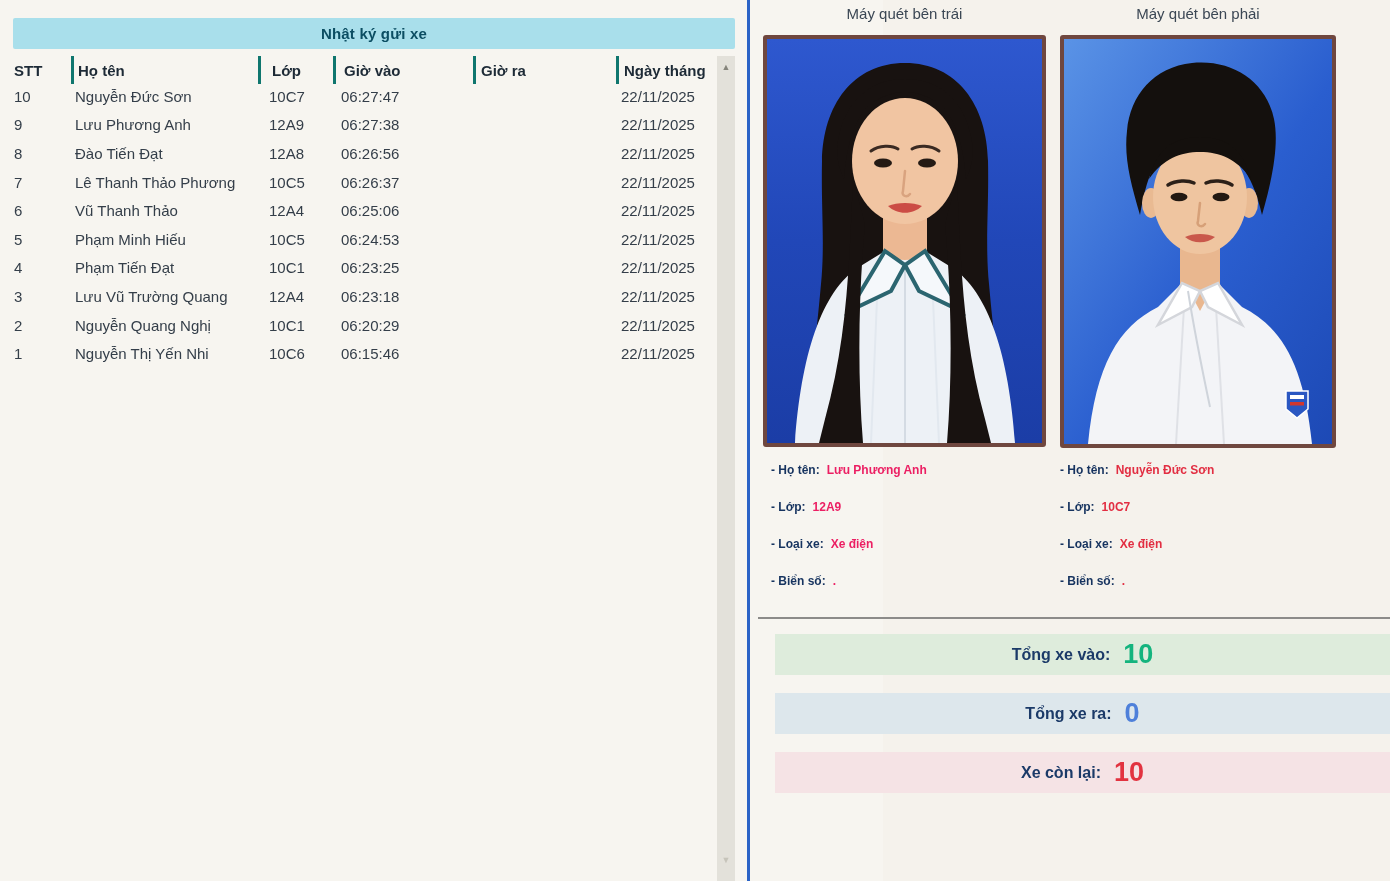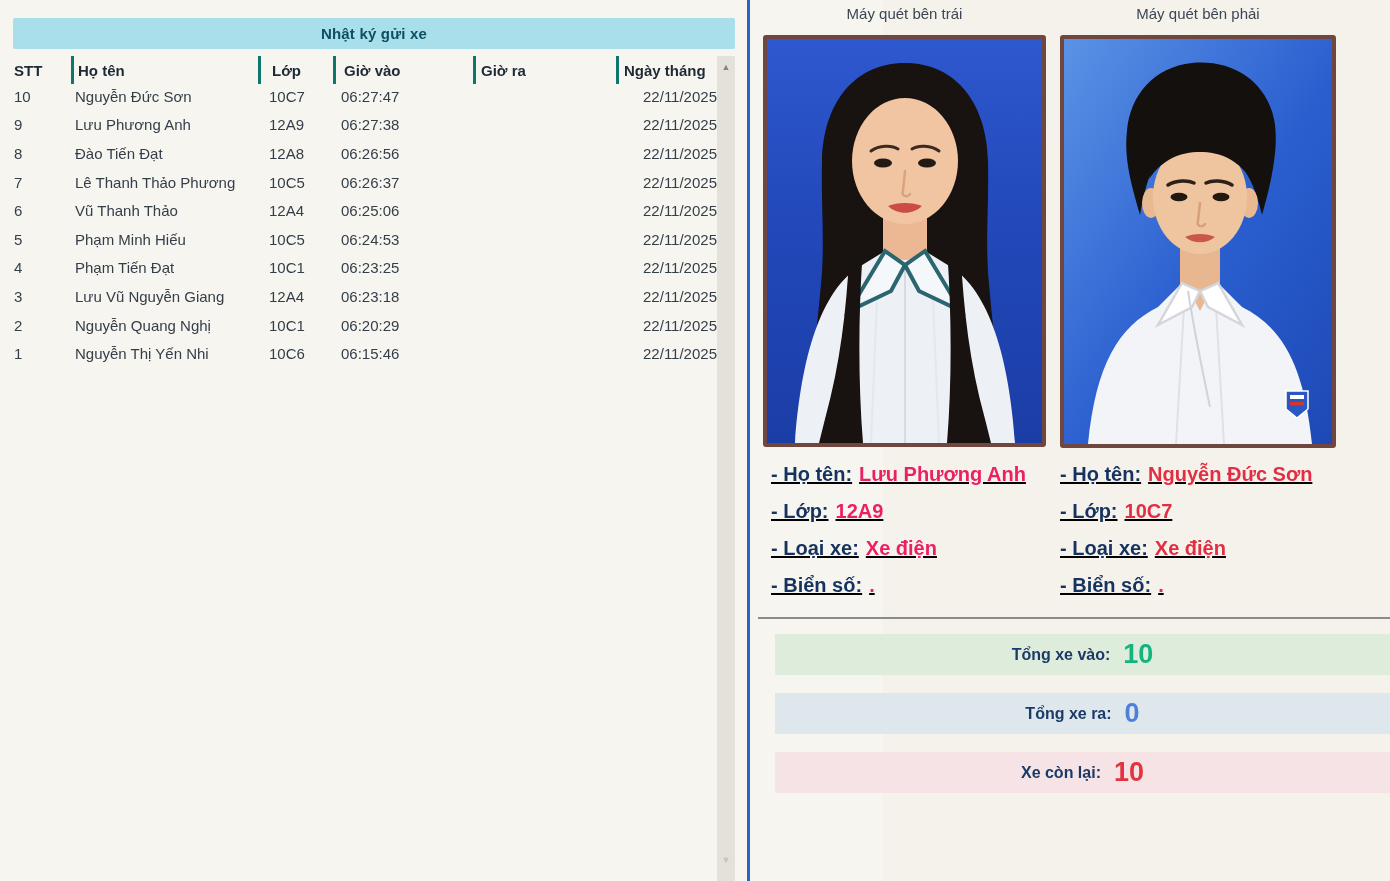--- a/index.html
+++ b/index.html
@@ -22,21 +22,21 @@
   .thead { position:absolute; left:0; top:56px; width:717px; height:28px; display:flex;
            font-size:15px; font-weight:bold; color:#1d2a36; }
   .th { display:flex; align-items:center; border-left:3px solid #0f766e; height:100%; }
   .th:first-child { border-left:none; }
 
   .col-stt  { width:71px;  padding-left:14px; }
   .col-name { width:187px; padding-left:4px;  }
   .col-lop  { width:75px;  padding-left:11px;  }
   .col-in   { width:140px; padding-left:8px;  }
   .col-out  { width:143px; padding-left:5px;  }
-  .col-date { width:101px; padding-left:5px;text-align:right;  }
+  .col-date { width:101px; padding-left:5px;  }
 
   .tbody { position:absolute; left:0; top:82px; width:717px; font-size:15px; color:#343e49; }
   .trow { display:flex; height:28.6px; align-items:center; }
   .td { overflow:hidden; white-space:nowrap; }
 
   
   .scrollbar { position:absolute; left:717px; top:56px; width:18px; height:825px; background:#e3e1da; }
   .sb-btn { position:absolute; left:0; width:18px; height:18px; display:flex;
             align-items:center; justify-content:center; font-size:9px; cursor:pointer; }
   .sb-up   { top:2px;    color:#85847b; }
@@ -55,21 +55,21 @@
   .scanner-title { height:26px; display:flex; align-items:center; justify-content:center;
                    font-size:15px; color:#3b4754; }
 
   .photo-frame { position:absolute; top:35px; left:0; width:100%;
                  border:4px solid #6f473f; border-radius:3px; background:#1d49b5; }
   .scanner-left  .photo-frame { height:412px; }
   .scanner-right .photo-frame { height:413px; }
   .photo-frame svg { display:block; width:100%; height:100%; }
 
   .details { position:absolute; top:463px; left:0; }
-  .detail-line { height:23px; margin-bottom:14px; font-size:20px; font-weight:bold; white-space:nowrap;text-decoration:underline; }
+  .detail-line { height:23px; margin-bottom:14px; font-size:12px; font-weight:bold; white-space:nowrap; }
   .detail-line .lbl { color:#16335f; }
   .detail-line .val { margin-left:7px; }
   .scanner-left  .detail-line .val { color:#ec1f63; }
   .scanner-right .detail-line .val { color:#e22e42; }
   .details-left  { left:8px; }
 
   .hline { position:absolute; left:8px; top:617px; width:632px; height:2px; background:#8c8b89; }
 
   .band { position:absolute; left:25px; width:615px; height:41px;
           display:flex; align-items:center; justify-content:center; gap:13px; }
@@ -162,21 +162,21 @@
           <div class="td col-stt">4</div>
           <div class="td col-name">Phạm Tiến Đạt</div>
           <div class="td col-lop">10C1</div>
           <div class="td col-in">06:23:25</div>
           <div class="td col-out"></div>
           <div class="td col-date">22/11/2025</div>
         </div>
 
         <div class="trow">
           <div class="td col-stt">3</div>
-          <div class="td col-name">Lưu Vũ Nguyễn Giang</div>
+          <div class="td col-name">Lưu Vũ Trường Quang</div>
           <div class="td col-lop">12A4</div>
           <div class="td col-in">06:23:18</div>
           <div class="td col-out"></div>
           <div class="td col-date">22/11/2025</div>
         </div>
 
         <div class="trow">
           <div class="td col-stt">2</div>
           <div class="td col-name">Nguyễn Quang Nghị</div>
           <div class="td col-lop">10C1</div>

